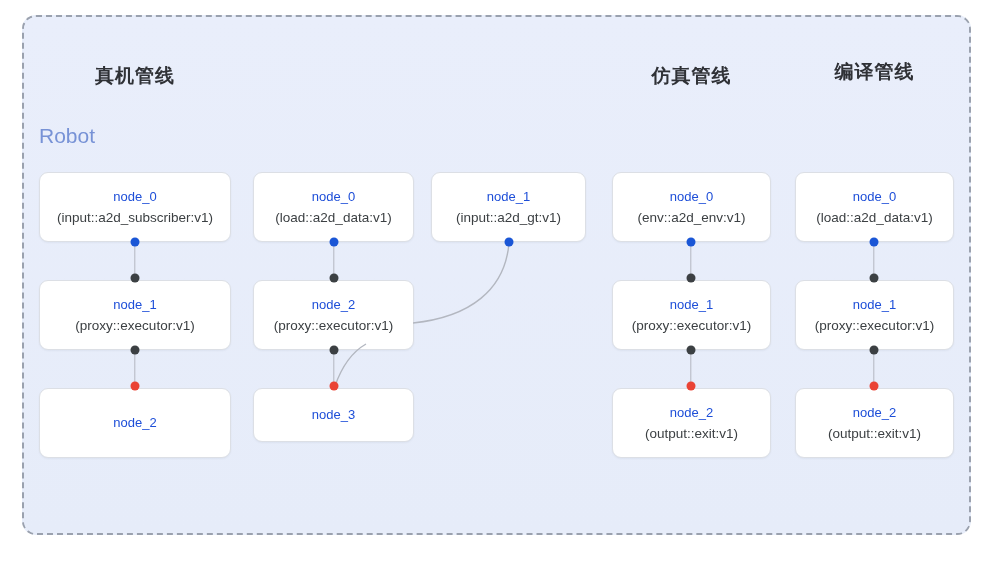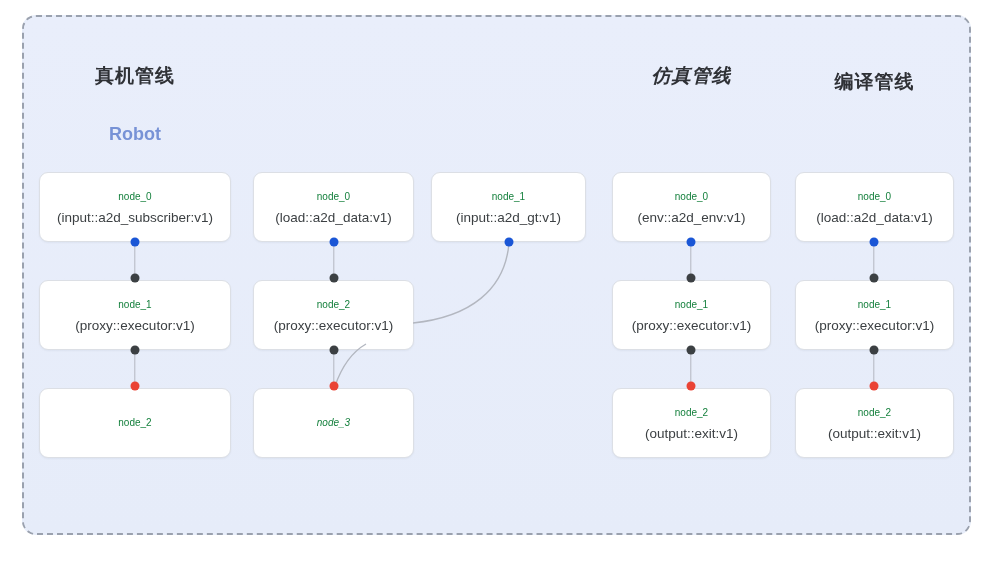--- a/index.html
+++ b/index.html
@@ -43,44 +43,43 @@
     position: absolute;
     text-align: center;
     font-size: 19px;
     font-weight: bold;
     color: #2f3136;
     letter-spacing: 1px;
     white-space: nowrap;
   }
   .col-subtitle {
     position: absolute;
-    text-align: center;
-    font-size: 18px;
-    font-weight: bold;
+    font-size: 21px;
+    font-weight: normal;
     color: #7792d6;
     white-space: nowrap;
   }
 
   .node {
     position: absolute;
     box-sizing: border-box;
     background: #ffffff;
     border: 1px solid #dcdfe5;
     border-radius: 9px;
     box-shadow: 0 1px 2px rgba(20,30,60,0.05);
     display: flex;
     flex-direction: column;
     align-items: center;
     justify-content: center;
     text-align: center;
     padding: 4px 6px;
   }
   .node .nname {
-    font-size: 10px;
-    color: #15803d;
+    font-size: 13px;
+    color: #1d4ed8;
     line-height: 20px;
   }
   .node .nspec {
     font-size: 13.5px;
     color: #3c4043;
     line-height: 21px;
     white-space: nowrap;
   }
 
   .port {
@@ -118,23 +117,23 @@
 <div id="stage">
 
   <div id="dashed-frame">
     <div id="panel-tint"></div>
   </div>
 
   <div class="col-title" style="left:39px; top:63px; width:192px;">真机管线</div>
   <div class="col-subtitle" style="left:39px; top:124px; width:192px;">Robot</div>
 
 
-  <div class="col-title" style="left:612px; top:63px; width:159px;font-style:italic;">仿真管线</div>
-
-  <div class="col-title" style="left:795px; top:69px; width:159px;">编译管线</div>
+  <div class="col-title" style="left:612px; top:63px; width:159px;">仿真管线</div>
+
+  <div class="col-title" style="left:795px; top:59px; width:159px;">编译管线</div>
 
   <div class="vline" style="left:135px; top:242px; height:36px;"></div>
   <div class="vline" style="left:135px; top:350px; height:36px;"></div>
 
   <div class="vline" style="left:334px; top:242px; height:36px;"></div>
   <div class="vline" style="left:334px; top:350px; height:36px;"></div>
 
   <div class="vline" style="left:691px; top:242px; height:36px;"></div>
   <div class="vline" style="left:691px; top:350px; height:36px;"></div>
 
@@ -177,21 +176,21 @@
   <div class="port blue" style="left:509px; top:242px;"></div>
 
   <div class="port black" style="left:334px; top:278px;"></div>
   <div class="node" style="left:253px; top:280px; width:161px; height:70px;">
     <div class="nname">node_2</div>
     <div class="nspec">(proxy::executor:v1)</div>
   </div>
   <div class="port black" style="left:334px; top:350px;"></div>
 
   <div class="port red" style="left:334px; top:386px;"></div>
-  <div class="node" style="left:253px; top:388px; width:161px; height:70px;font-style:italic;">
+  <div class="node" style="left:253px; top:388px; width:161px; height:54px;">
     <div class="nname">node_3</div>
   </div>
 
   <div class="node" style="left:612px; top:172px; width:159px; height:70px;">
     <div class="nname">node_0</div>
     <div class="nspec">(env::a2d_env:v1)</div>
   </div>
   <div class="port blue" style="left:691px; top:242px;"></div>
 
   <div class="port black" style="left:691px; top:278px;"></div>

